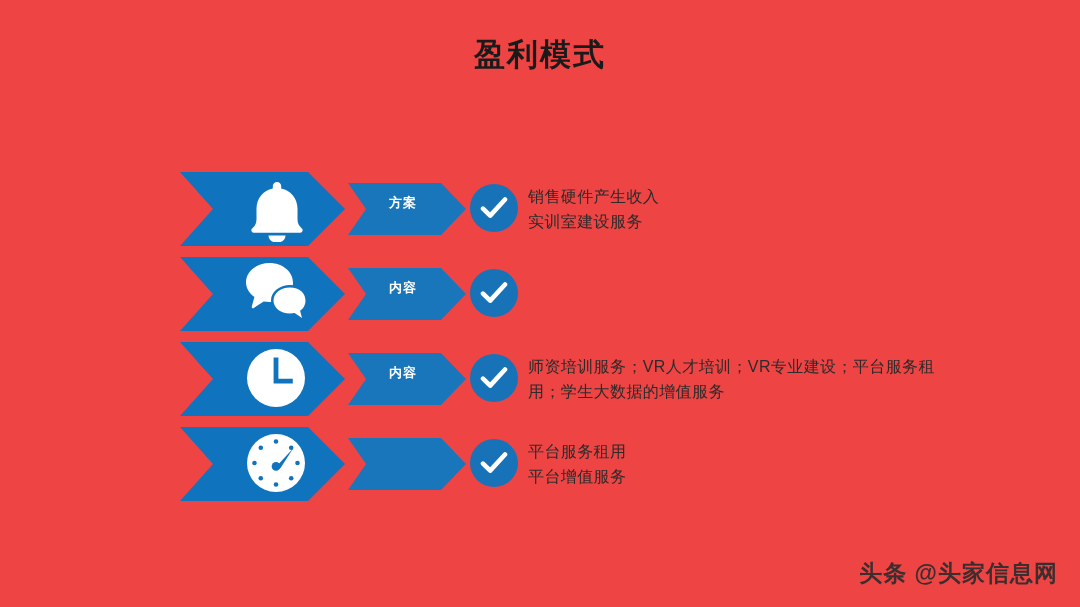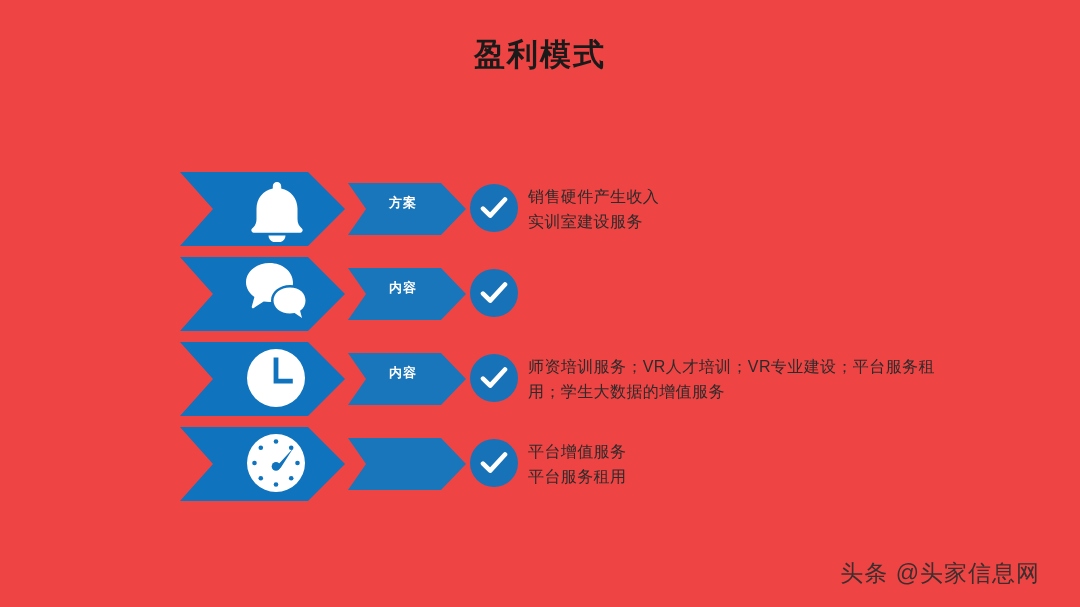--- a/index.html
+++ b/index.html
@@ -139,24 +139,24 @@
   .desc-line {
     white-space: nowrap;
   }
   .desc.wrap .desc-line {
     white-space: normal;
   }
 
   
   #watermark {
     position: absolute;
-    right: 40px;
+    right: 22px;
     bottom: 18px;
     font-size: 23px;
-    font-weight: normal;
+    font-weight: bold;
     color: #2d2d2d;
     letter-spacing: 1px;
     opacity: 0.92;
     white-space: nowrap;
   }
 </style>
 </head>
 <body>
 
 <div id="slide">
@@ -239,21 +239,21 @@
             </g>
           </svg>
         </div>
         <div class="label-chevron"></div>
         <div class="check-circle">
           <svg width="28" height="24" viewBox="0 0 28 24">
             <path fill="none" stroke="#ffffff" stroke-width="4.6" stroke-linecap="round" stroke-linejoin="round" d="M3 12.6 L10.2 19.6 L25 3.5"></path>
           </svg>
         </div>
         <div class="desc">
+          <div class="desc-line">平台服务租用</div>
           <div class="desc-line">平台增值服务</div>
-          <div class="desc-line">平台服务租用</div>
         </div>
       </div>
     </div>
 
   <div id="watermark">头条 @头家信息网</div>
 
 </div>
 
 </body></html>

